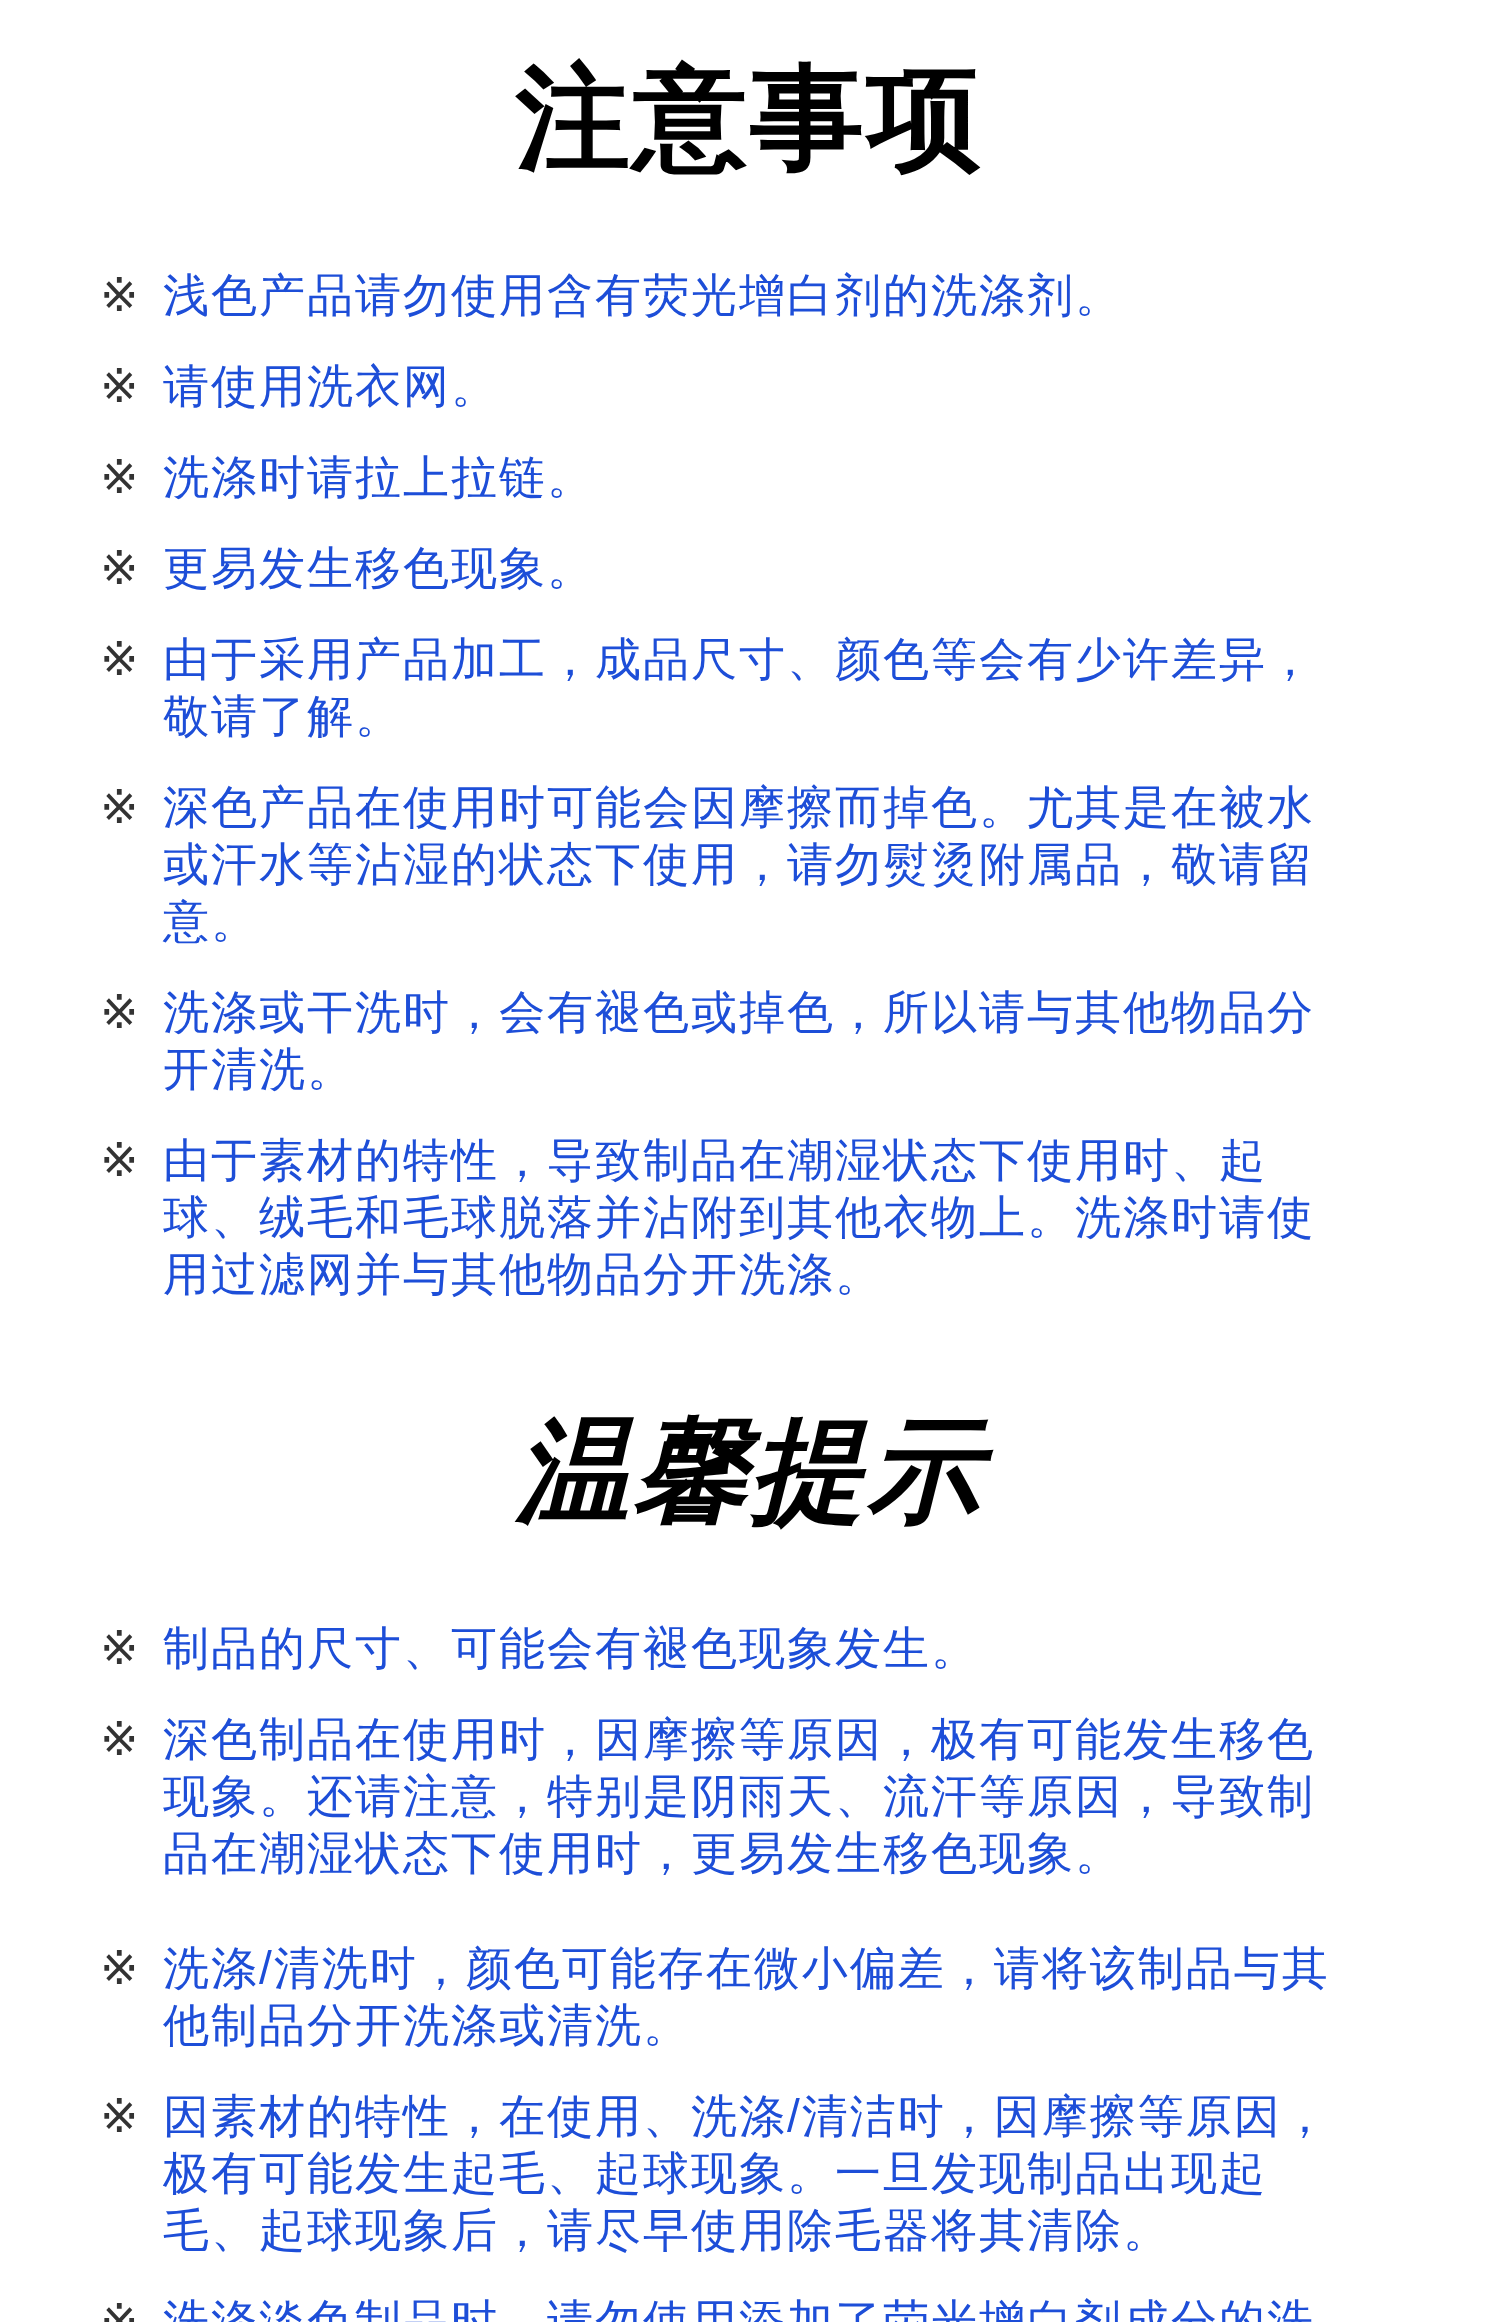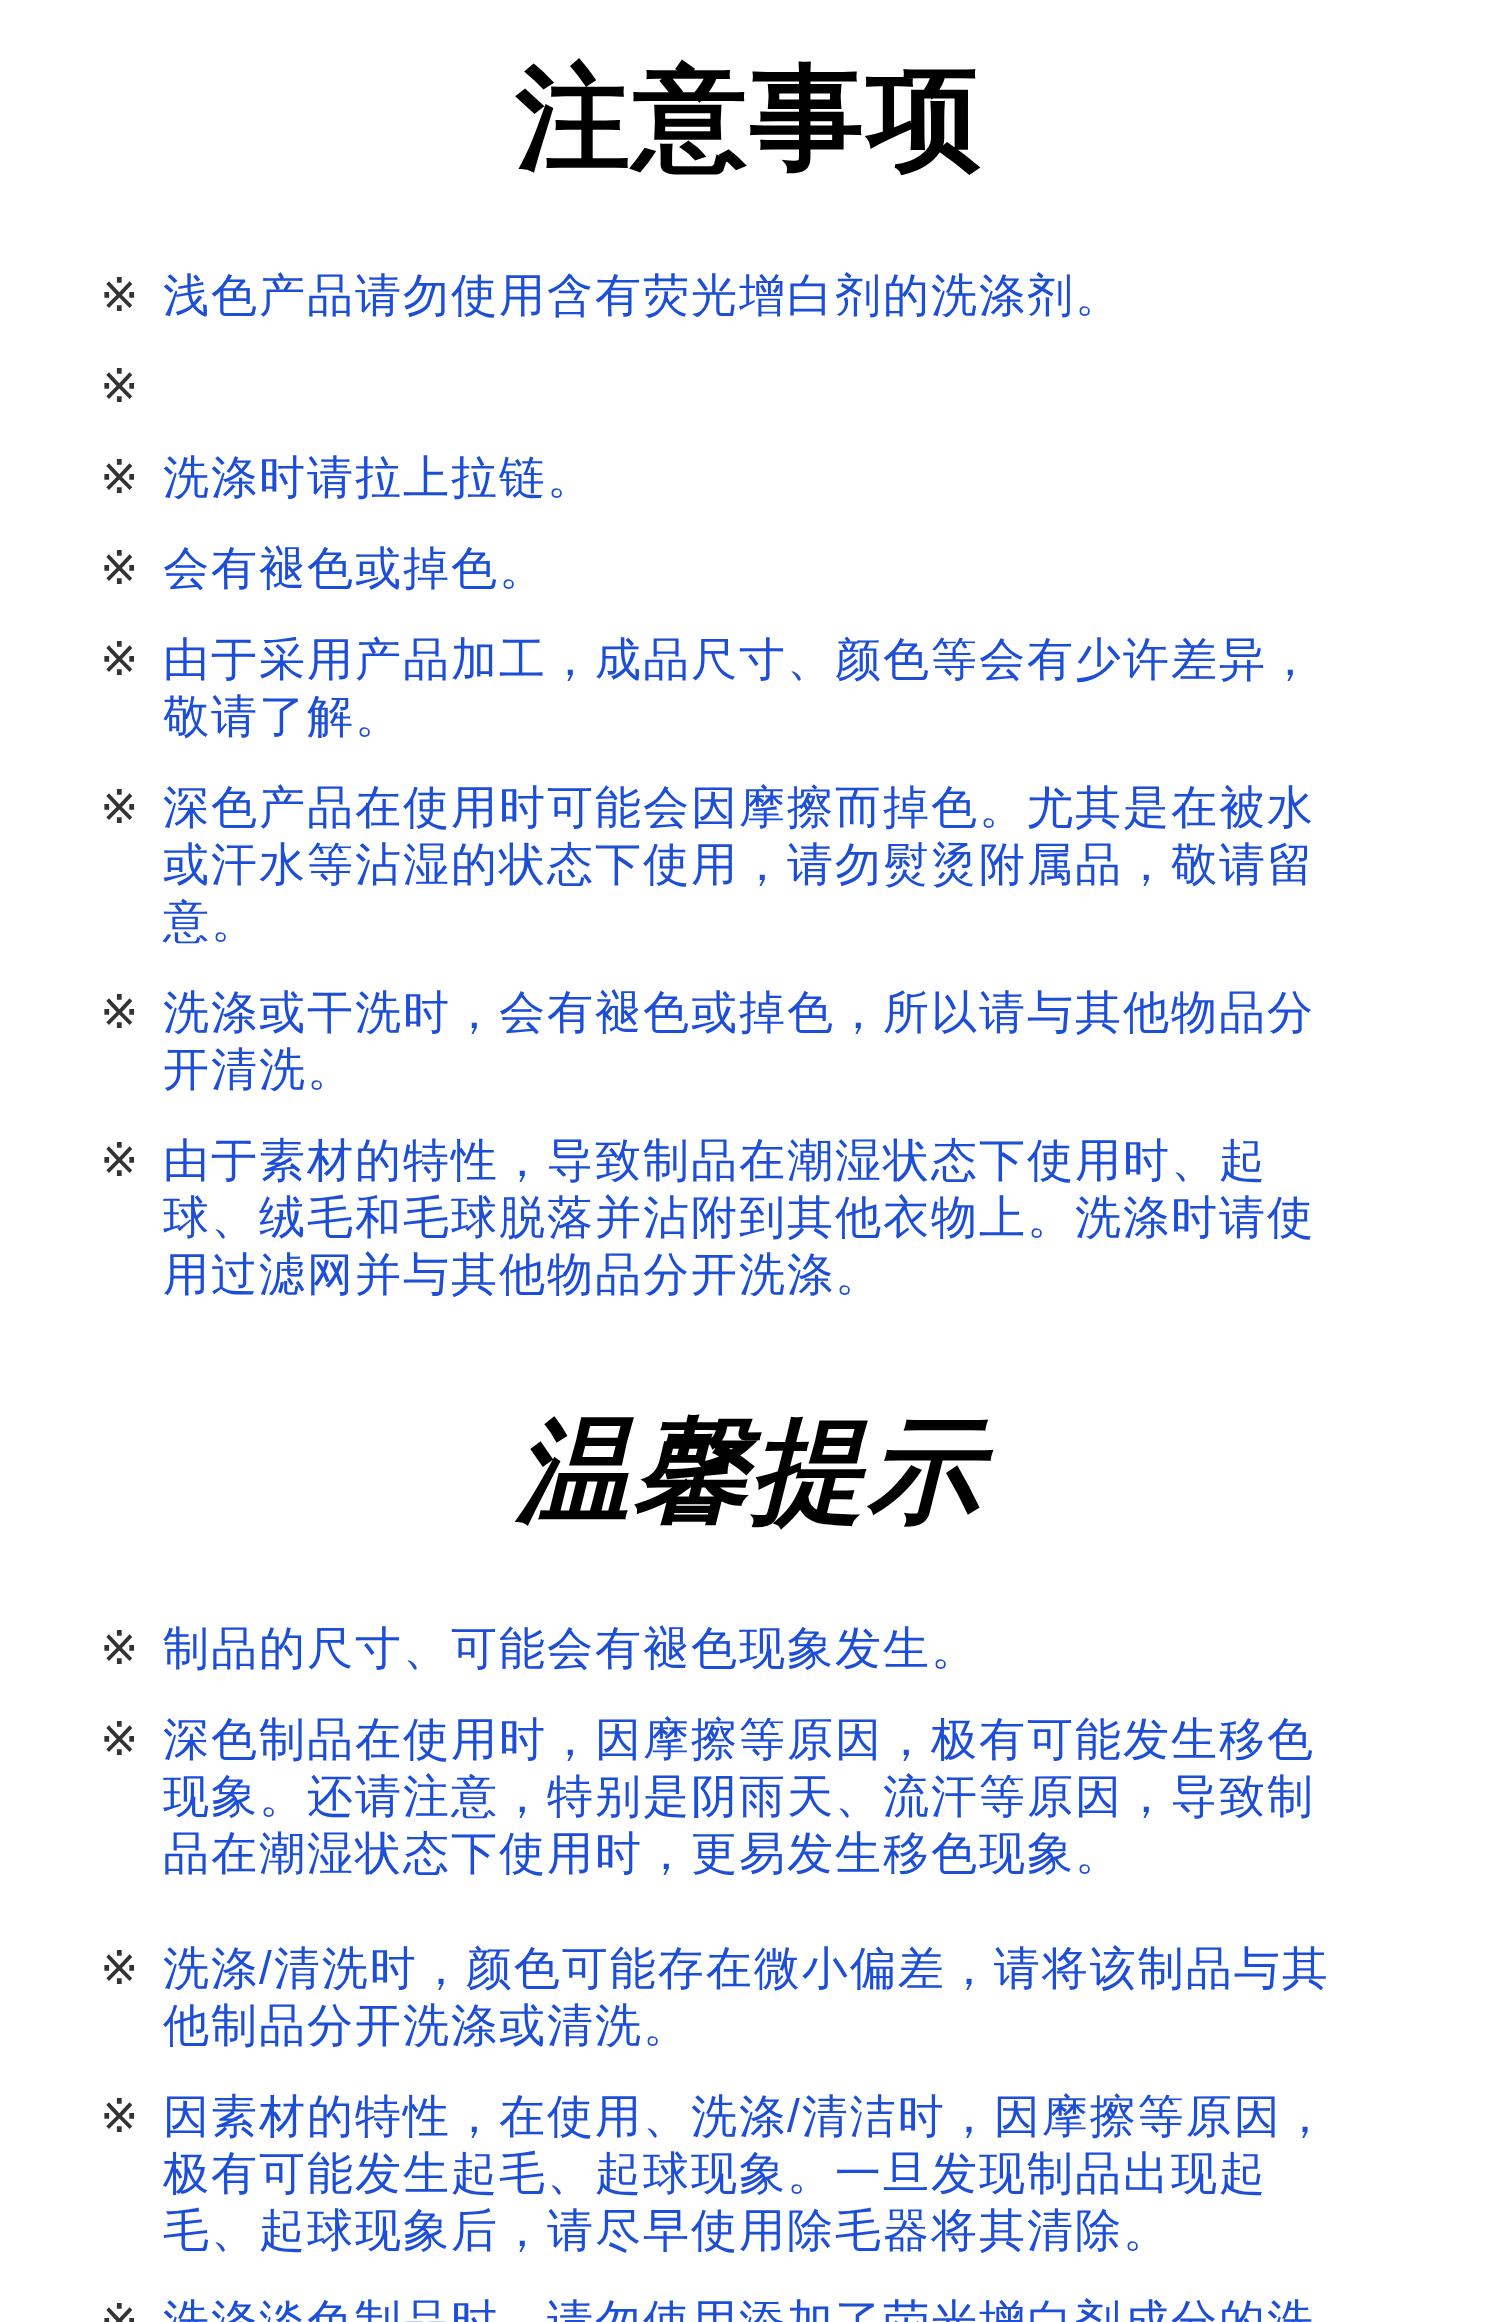--- a/index.html
+++ b/index.html
@@ -69,28 +69,29 @@
 
   <h1 class="section-title">注意事项</h1>
 
   <div class="items">
     <div class="item">
       <span class="marker">※</span>
       <p class="text">浅色产品请勿使用含有荧光增白剂的洗涤剂。</p>
     </div>
     <div class="item">
       <span class="marker">※</span>
+      <p class="text">请使用洗衣网。</p>
     </div>
     <div class="item">
       <span class="marker">※</span>
       <p class="text">洗涤时请拉上拉链。</p>
     </div>
     <div class="item">
       <span class="marker">※</span>
-      <p class="text">会有褪色或掉色。</p>
+      <p class="text">更易发生移色现象。</p>
     </div>
     <div class="item">
       <span class="marker">※</span>
       <p class="text">由于采用产品加工，成品尺寸、颜色等会有少许差异，敬请了解。</p>
     </div>
     <div class="item">
       <span class="marker">※</span>
       <p class="text">深色产品在使用时可能会因摩擦而掉色。尤其是在被水或汗水等沾湿的状态下使用，请勿熨烫附属品，敬请留意。</p>
     </div>
     <div class="item">

